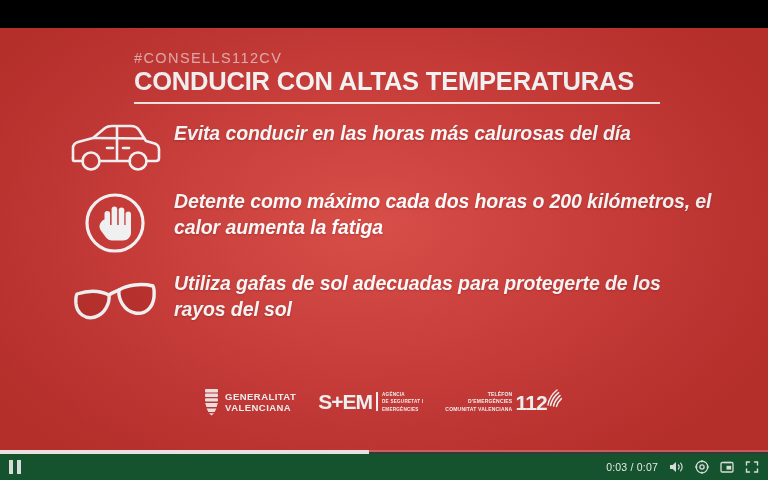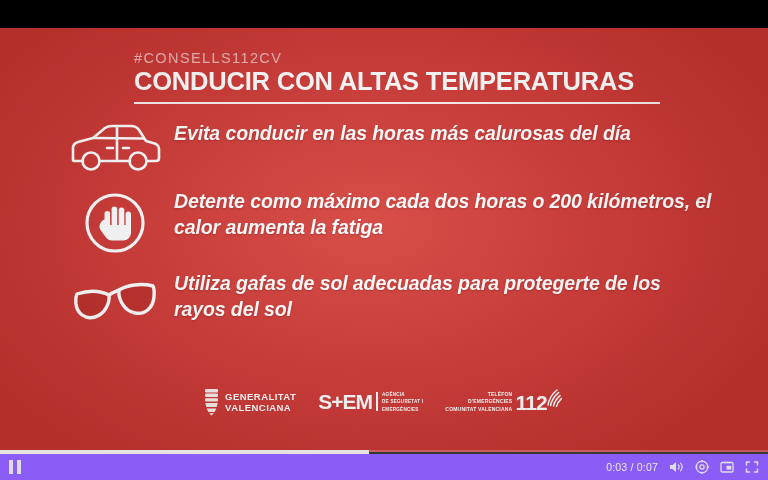--- a/index.html
+++ b/index.html
@@ -101,21 +101,21 @@
     position: absolute; left: 0; top: 450px; width: 768px; height: 4px;
     background: rgba(255,255,255,.22);
     cursor: pointer;
   }
   #progress-played {
     position: absolute; left: 0; top: 0; height: 4px;
     background: #e9e1e1;
   }
   #controls {
     position: absolute; left: 0; top: 454px; width: 768px; height: 26px;
-    background: #8b5cf6;
+    background: #14532d;
     display: flex; align-items: center;
   }
   .ctrl-left { display: flex; align-items: center; padding-left: 9px; }
   .ctrl-right {
     margin-left: auto; display: flex; align-items: center; gap: 11px;
     padding-right: 9px;
   }
   .ctrl-btn {
     display: flex; align-items: center; justify-content: center;
     cursor: pointer; opacity: .92;

